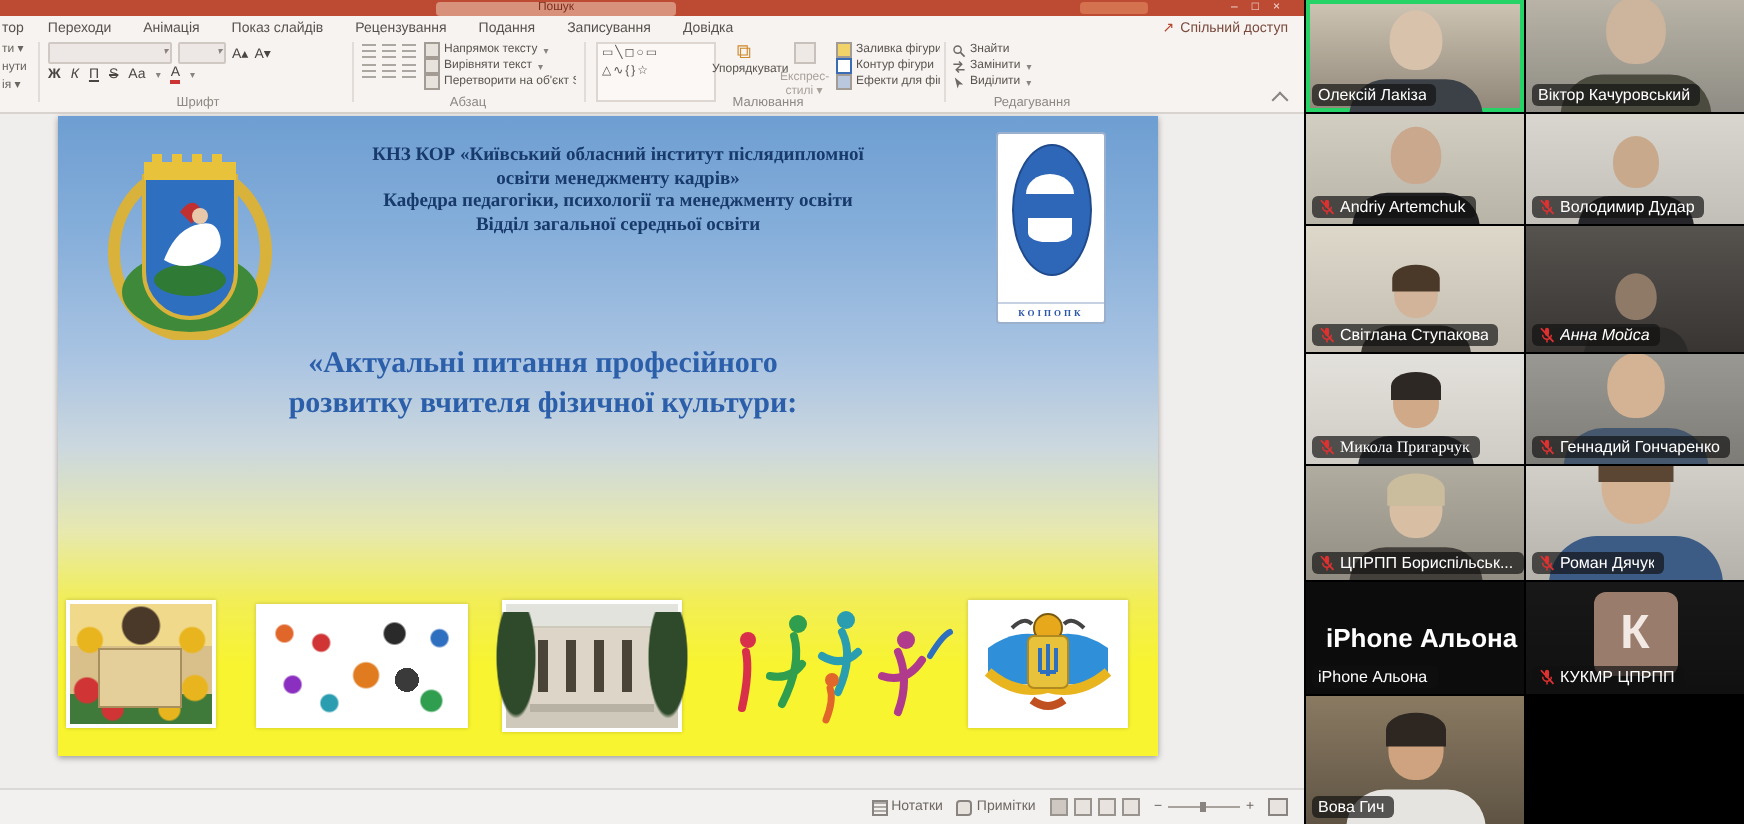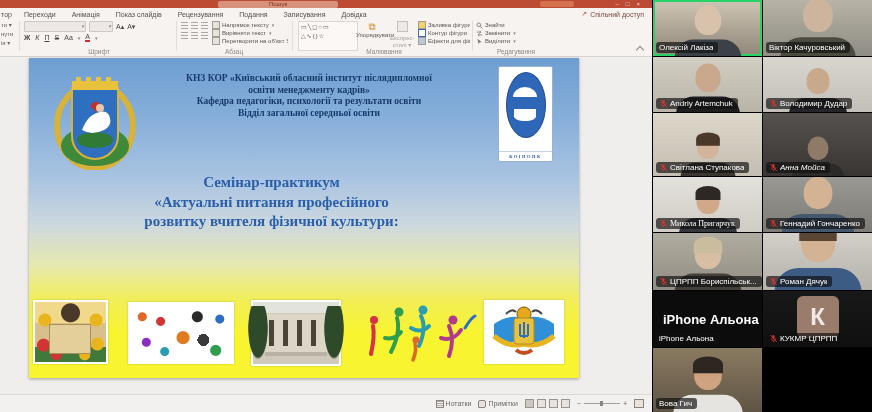--- a/index.html
+++ b/index.html
@@ -319,33 +319,32 @@
             <ellipse cx="41" cy="72" rx="18" ry="8" fill="#2f7a34"></ellipse>
             <path d="M28 62 q6 -16 18 -18 q8 -2 10 6 q2 8 -6 12 q-12 6 -22 0 z" fill="#ffffff"></path>
             <path d="M36 38 q6 -8 10 -2 l-4 8 z" fill="#c03030"></path>
             <circle cx="46" cy="40" r="4" fill="#e8c8a8"></circle>
           </svg>
         </div>
 
         <div class="sl-header">
           <div>КНЗ КОР «Київський обласний інститут післядипломної</div>
           <div>освіти менеджменту кадрів»</div>
-          <div>Кафедра педагогіки, психології та результати освіти</div>
+          <div>Кафедра педагогіки, психології та менеджменту освіти</div>
           <div>Відділ загальної середньої освіти</div>
         </div>
 
         <div class="logo">
           <div class="logo-oval"></div>
           <div class="logo-bird"></div>
           <div class="logo-book"></div>
           <div class="logo-cap">КОІПОПК</div>
         </div>
 
         <div class="sl-title">
-          <div>Семінар-практикум</div>
           <div>«Актуальні питання професійного</div>
           <div>розвитку вчителя фізичної культури:</div>
         </div>
 
         <div class="simg img1">
             <div class="book"></div>
           </div>
         <div class="simg img2">
             <div class="dots"></div>
           </div>

